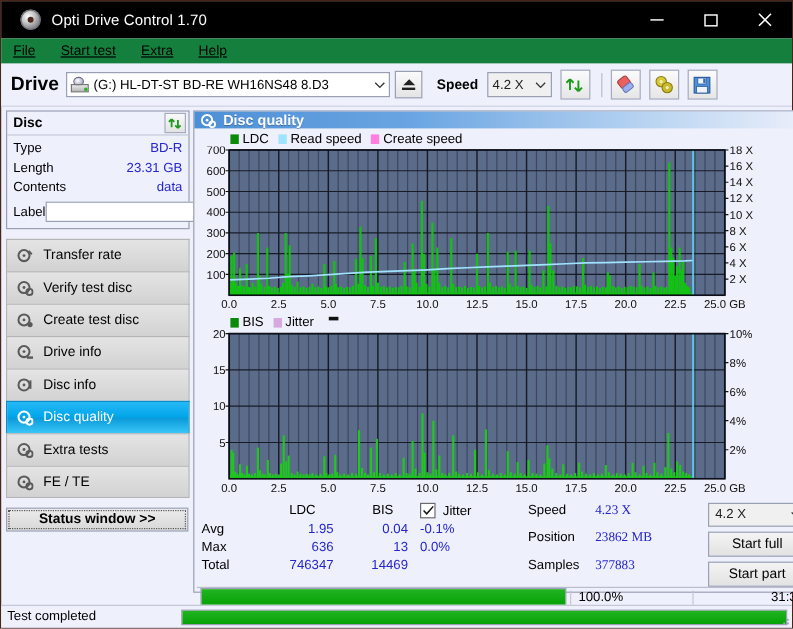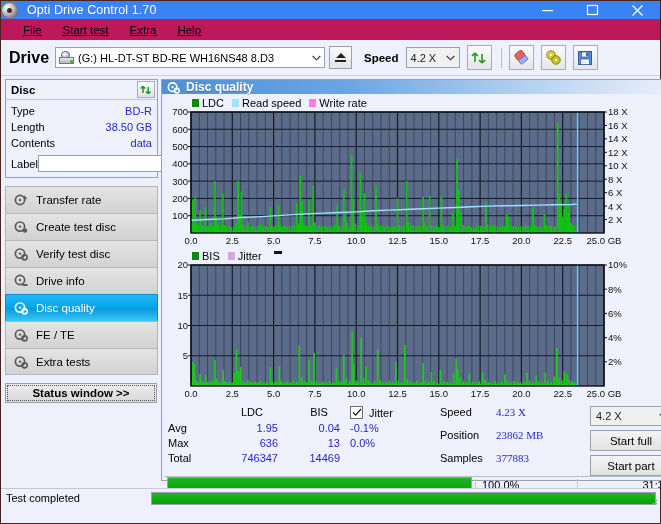--- a/index.html
+++ b/index.html
@@ -11,44 +11,44 @@
     -webkit-font-smoothing:antialiased;
   }
   .app{
     position:relative;width:661px;height:524px;
     background:#eef0fb;
     border:1px solid #4a2418;
     box-sizing:border-box;
   }
   
   .titlebar{
-    height:18px;background:#3b82f6;display:flex;align-items:center;
-    padding:0 0 0 0;box-sizing:border-box;
+    height:31px;background:#000000;display:flex;align-items:center;
+    padding:0 0 0 16px;box-sizing:border-box;
   }
   .title-icon{
     width:17px;height:17px;border-radius:50%;
     background:radial-gradient(circle at 38% 35%,#fdfdfd 0%,#cfcfcf 30%,#8f8f93 62%,#5a5a60 100%);
     box-shadow:inset 0 0 0 1px #6f6f75;
     position:relative;flex:0 0 auto;
   }
   .title-icon:after{
     content:"";position:absolute;left:50%;top:50%;width:5px;height:5px;
     margin:-2.5px 0 0 -2.5px;border-radius:50%;background:#4d2a1d;
   }
   .title-text{color:#fff;font-size:12.5px;margin-left:9px;letter-spacing:.1px;}
   .win-btns{margin-left:auto;display:flex;height:31px;}
   .win-btn{
     width:45px;height:31px;display:flex;align-items:center;justify-content:center;
     color:#fff;font-size:13px;
   }
   .win-btn svg{display:block;}
   
   .menubar{
-    height:21px;background:#be185d;display:flex;align-items:center;
-    padding-left:20px;box-sizing:border-box;
+    height:21px;background:#15803d;display:flex;align-items:center;
+    padding-left:8px;box-sizing:border-box;
   }
   .menu-item{
     font-size:11.5px;color:#000;margin-right:17px;padding:1px 2px;
   }
   .menu-item u{text-decoration:underline;}
   
   .drivebar{
     height:36px;background:#eef0fb;display:flex;align-items:center;
     padding-left:8px;box-sizing:border-box;border-bottom:1px solid #cfd3e4;
   }
@@ -189,21 +189,21 @@
   .progressrow{
     display:flex;align-items:center;height:19px;border-top:1px solid #b9bdcd;
     margin:0 2px;box-sizing:border-box;
   }
   .pbar-outer{flex:1;height:15px;background:#fff;border:1px solid #9aa0b4;box-sizing:border-box;position:relative;margin:0 3px;}
   .pbar-fill{height:100%;background:linear-gradient(#22b422,#06a206);width:100%;}
   .pcell{width:95px;text-align:left;padding-left:6px;font-size:11px;border-left:1px solid #c3c7d8;}
   .tcell{width:92px;text-align:right;padding-right:6px;font-size:11px;border-left:1px solid #c3c7d8;}
   
   .bottombar{
-    position:absolute;left:0;right:0;bottom:16px;height:19px;
+    position:absolute;left:0;right:0;bottom:0;height:19px;
     background:#eef0fb;display:flex;align-items:center;
     border-top:1px solid #c3c7d8;box-sizing:border-box;
   }
   .bb-text{font-size:11px;color:#000;padding-left:5px;width:145px;}
   .bb-bar{flex:1;height:13px;background:#fff;border:1px solid #9aa0b4;box-sizing:border-box;margin-right:4px;}
   .bb-fill{height:100%;background:linear-gradient(#22b422,#06a206);}
   .grip{position:absolute;right:2px;bottom:2px;width:10px;height:10px;}
 </style>
 </head>
 <body>
@@ -324,21 +324,21 @@
             </svg>
           </div>
         </div>
         <div class="disc-rows">
           <div class="drow">
             <span class="k">Type</span>
             <span class="v">BD-R</span>
           </div>
           <div class="drow">
             <span class="k">Length</span>
-            <span class="v">38.50 GB</span>
+            <span class="v">23.31 GB</span>
           </div>
           <div class="drow">
             <span class="k">Contents</span>
             <span class="v">data</span>
           </div>
           <div class="label-row">
             <span class="k">Label</span>
             <input class="label-input" type="text" value="" style="">
             <div class="cd-btn">
               <div class="cd-glyph"></div>
@@ -356,74 +356,84 @@
                 <path d="M10 3 L12.5 6" stroke="#5a5a5a" stroke-width="1.5"></path>
               </svg>
           </span>
           <span>Transfer rate</span>
         </div>
         <div class="navitem">
           <span class="ic">
             <svg width="14" height="14" viewBox="0 0 14 14">
                 <circle cx="6" cy="6.6" r="4.6" fill="none" stroke="#5a5a5a" stroke-width="1.7"></circle>
                 <circle cx="6" cy="6.6" r="1.2" fill="#5a5a5a"></circle>
-                <circle cx="11" cy="10.5" r="2.2" fill="#5a5a5a"></circle>
+                <circle cx="10.6" cy="10.3" r="2.6" fill="none" stroke="#5a5a5a" stroke-width="1.6"></circle>
               </svg>
           </span>
-          <span>Create test disc</span>
+          <span>Verify test disc</span>
         </div>
         <div class="navitem">
           <span class="ic">
             <svg width="14" height="14" viewBox="0 0 14 14">
                 <circle cx="6" cy="6.6" r="4.6" fill="none" stroke="#5a5a5a" stroke-width="1.7"></circle>
                 <circle cx="6" cy="6.6" r="1.2" fill="#5a5a5a"></circle>
-                <circle cx="10.6" cy="10.3" r="2.6" fill="none" stroke="#5a5a5a" stroke-width="1.6"></circle>
+                <circle cx="11" cy="10.5" r="2.2" fill="#5a5a5a"></circle>
               </svg>
           </span>
-          <span>Verify test disc</span>
+          <span>Create test disc</span>
         </div>
         <div class="navitem">
           <span class="ic">
             <svg width="14" height="14" viewBox="0 0 14 14">
                 <circle cx="6" cy="6" r="4.6" fill="none" stroke="#5a5a5a" stroke-width="1.7"></circle>
                 <circle cx="6" cy="6" r="1.2" fill="#5a5a5a"></circle>
                 <rect x="8.5" y="10" width="5" height="2" fill="#5a5a5a"></rect>
               </svg>
           </span>
           <span>Drive info</span>
+        </div>
+        <div class="navitem">
+          <span class="ic">
+            <svg width="14" height="14" viewBox="0 0 14 14">
+                <circle cx="6" cy="6.8" r="4.6" fill="none" stroke="#5a5a5a" stroke-width="1.7"></circle>
+                <circle cx="6" cy="6.8" r="1.2" fill="#5a5a5a"></circle>
+                <rect x="10.5" y="3" width="1.7" height="7" fill="#5a5a5a"></rect>
+              </svg>
+          </span>
+          <span>Disc info</span>
         </div>
         <div class="navitem active">
           <span class="ic">
             <svg width="14" height="14" viewBox="0 0 14 14">
                 <circle cx="6" cy="6.6" r="4.6" fill="none" stroke="#ffffff" stroke-width="1.7"></circle>
                 <circle cx="6" cy="6.6" r="1.2" fill="#ffffff"></circle>
                 <circle cx="10.6" cy="10.3" r="2.6" fill="none" stroke="#ffffff" stroke-width="1.6"></circle>
               </svg>
           </span>
           <span>Disc quality</span>
         </div>
         <div class="navitem">
           <span class="ic">
             <svg width="14" height="14" viewBox="0 0 14 14">
                 <circle cx="6" cy="6.6" r="4.6" fill="none" stroke="#5a5a5a" stroke-width="1.7"></circle>
                 <circle cx="6" cy="6.6" r="1.2" fill="#5a5a5a"></circle>
                 <circle cx="10.6" cy="10.3" r="2.6" fill="none" stroke="#5a5a5a" stroke-width="1.6"></circle>
               </svg>
           </span>
-          <span>FE / TE</span>
+          <span>Extra tests</span>
         </div>
         <div class="navitem">
           <span class="ic">
             <svg width="14" height="14" viewBox="0 0 14 14">
                 <circle cx="6" cy="6.6" r="4.6" fill="none" stroke="#5a5a5a" stroke-width="1.7"></circle>
                 <circle cx="6" cy="6.6" r="1.2" fill="#5a5a5a"></circle>
                 <circle cx="10.6" cy="10.3" r="2.6" fill="none" stroke="#5a5a5a" stroke-width="1.6"></circle>
               </svg>
           </span>
-          <span>Extra tests</span>
+          <span>FE / TE</span>
         </div>
       </div>
 
       <div class="statusbtn">Status window &gt;&gt;</div>
     </div>
 
     <div class="right">
       <div class="panel">
 
         <div class="panel-head">
@@ -442,21 +452,21 @@
               <span class="li">
                 <i class="sw" style="background:#0a8a0a"></i>
                 <span>LDC</span>
               </span>
               <span class="li">
                 <i class="sw" style="background:#9fe3ff"></i>
                 <span>Read speed</span>
               </span>
               <span class="li">
                 <i class="sw" style="background:#ff7fe0"></i>
-                <span>Write rate</span>
+                <span>Create speed</span>
               </span>
             </div>
             <svg class="chart" id="chart-ldc" width="482" height="140">
                 <rect x="27" y="3" width="413" height="121" fill="#5b6b8a"></rect>
                 <line x1="27" y1="3" x2="27" y2="124" stroke="#171b26" stroke-width="1.2"></line>
                 <line x1="35.26" y1="3" x2="35.26" y2="124" stroke="#3e4760" stroke-width="1"></line>
                 <line x1="43.519999999999996" y1="3" x2="43.519999999999996" y2="124" stroke="#3e4760" stroke-width="1"></line>
                 <line x1="51.78" y1="3" x2="51.78" y2="124" stroke="#3e4760" stroke-width="1"></line>
                 <line x1="60.04" y1="3" x2="60.04" y2="124" stroke="#3e4760" stroke-width="1"></line>
                 <line x1="68.30000000000001" y1="3" x2="68.30000000000001" y2="124" stroke="#171b26" stroke-width="1.2"></line>

